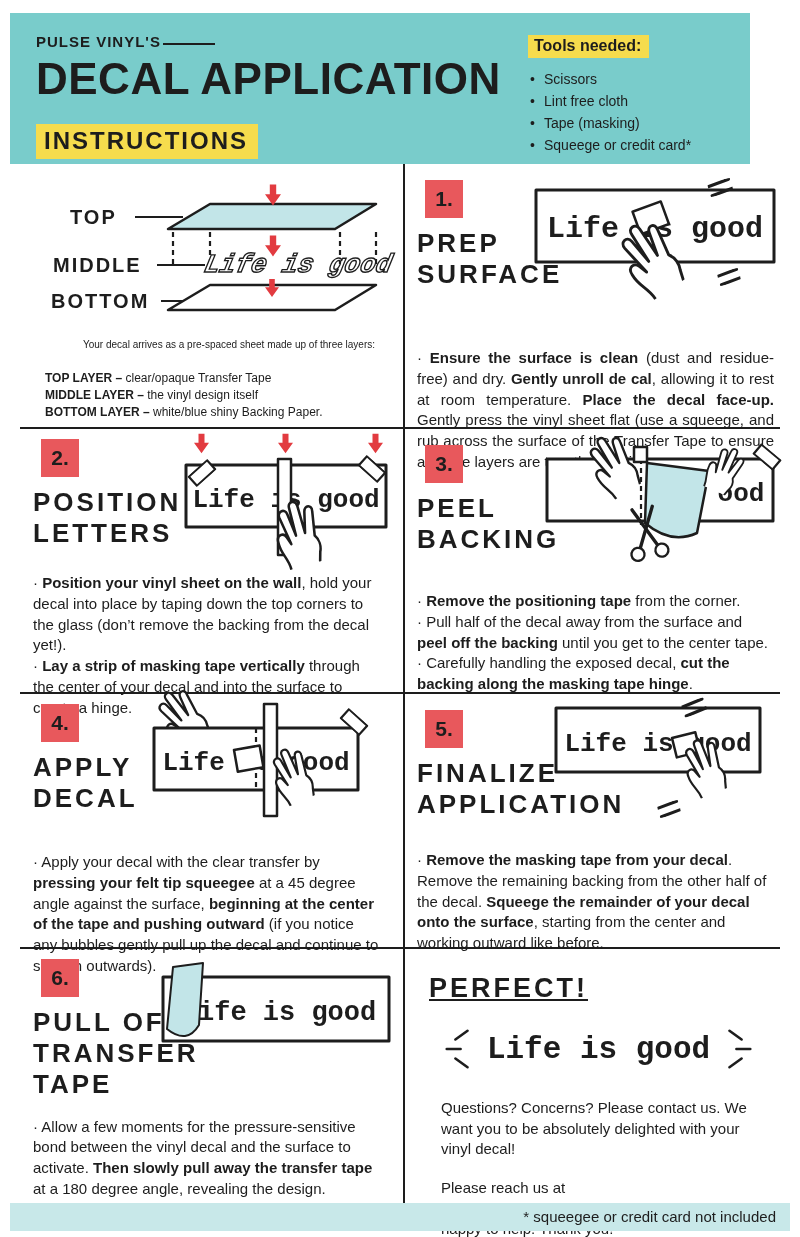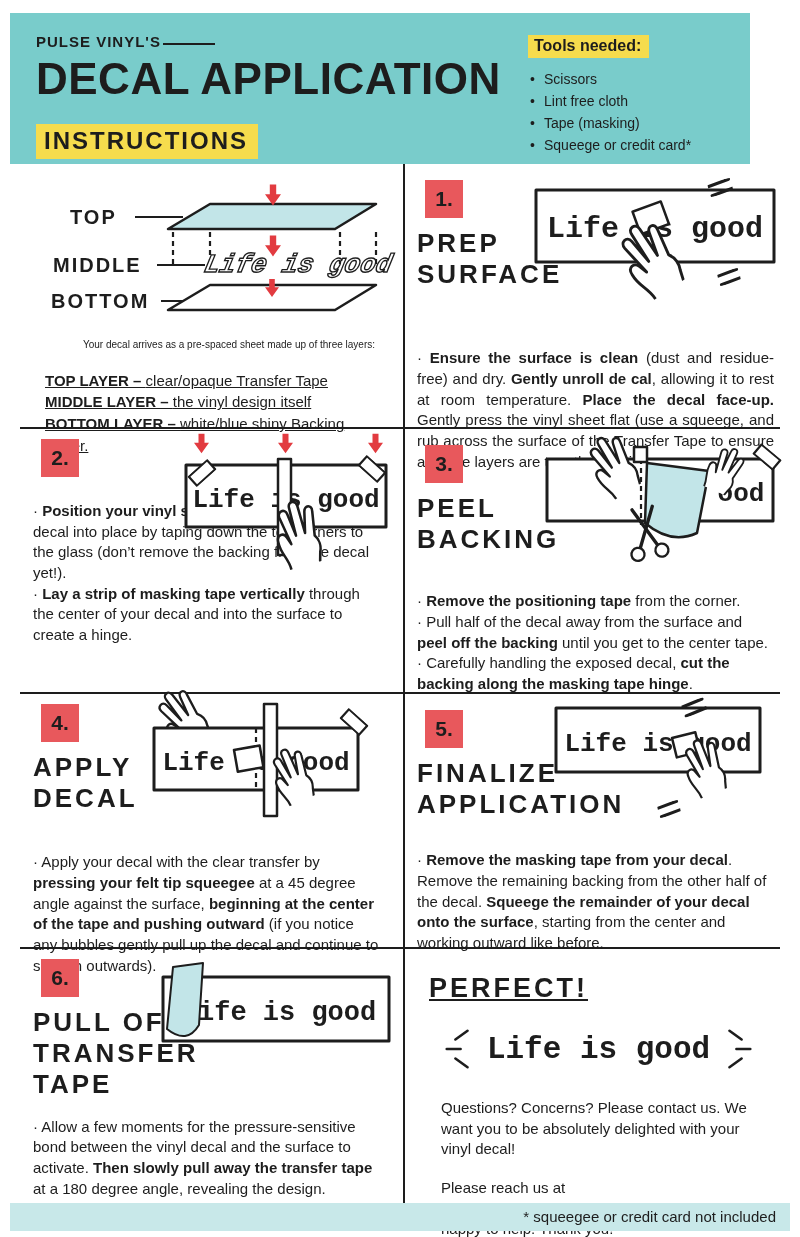--- a/index.html
+++ b/index.html
@@ -45,21 +45,21 @@
   .step-title.wide{max-width:250px;}
   .step-body{margin-top:18px;font-size:15px;line-height:1.38;padding-right:6px;}
   .step-body.justify .para{text-align:justify;}
   .step-body .para{margin:0;}
   .illo{position:absolute;}
   svg{overflow:visible;display:block;}
 
   
   .intro-diagram{margin:12px 0 0 0;}
   .intro-lead{margin:22px 0 0 12px;font-size:10px;line-height:1.35;max-width:330px;text-align:right;}
-  .intro-layers{margin:18px 0 0 12px;font-size:15px;line-height:1.45;text-decoration:underline;}
+  .intro-layers{margin:18px 0 0 12px;font-size:12px;line-height:1.45;}
   .diagram-label{font-family:"Liberation Sans",sans-serif;font-size:20px;font-weight:bold;letter-spacing:2px;fill:var(--ink);}
 
   
   .perfect-title{font-size:27px;font-weight:bold;letter-spacing:3px;margin:10px 0 0 12px;text-decoration:underline;}
   .perfect-decal{display:flex;align-items:center;justify-content:center;gap:16px;margin-top:22px;}
   .perfect-decal .decal-big{font-family:"Liberation Mono",monospace;font-weight:bold;font-size:31px;white-space:nowrap;}
   .perfect-body{margin:26px 14px 0 24px;font-size:15px;line-height:1.38;}
   .perfect-body .para{margin-bottom:18px;}
 
   
@@ -170,20 +170,21 @@
         <div class="step-body justify" style="margin-top:58px">
             <div class="para"><span>· </span><b>Ensure the surface is clean</b><span> (dust and residue-free) and dry. </span><b>Gently unroll de cal</b><span>, allowing it to rest at room temperature. </span><b>Place the decal face-up.</b><span> Gently press the vinyl sheet flat (use a squeege, and rub across the surface of the Transfer Tape to ensure all three layers are together again).</span></div>
           </div>
       </div>
     </div>
 
     <div class="row r2">
 
       <div class="cell cell-l">
         <div class="badge">2.</div>
+        <div class="step-title">POSITION LETTERS</div>
         <svg class="illo" style="right:6px;top:4px" width="225" height="138" viewBox="0 0 225 138">
           <use href="#arrow-down" x="22" y="0" width="15" height="21"></use>
           <use href="#arrow-down" x="106" y="0" width="15" height="21"></use>
           <use href="#arrow-down" x="196" y="0" width="15" height="21"></use>
           <rect x="14" y="32" width="200" height="62" class="thin-art" style="stroke-width:3"></rect>
           <text x="114" y="74" text-anchor="middle" font-size="26" class="decal-font">Life is good</text>
           <g transform="rotate(-42 30 40)">
               <use href="#tape" x="15" y="33" width="30" height="14"></use>
             </g>
           <g transform="rotate(42 200 36)">

